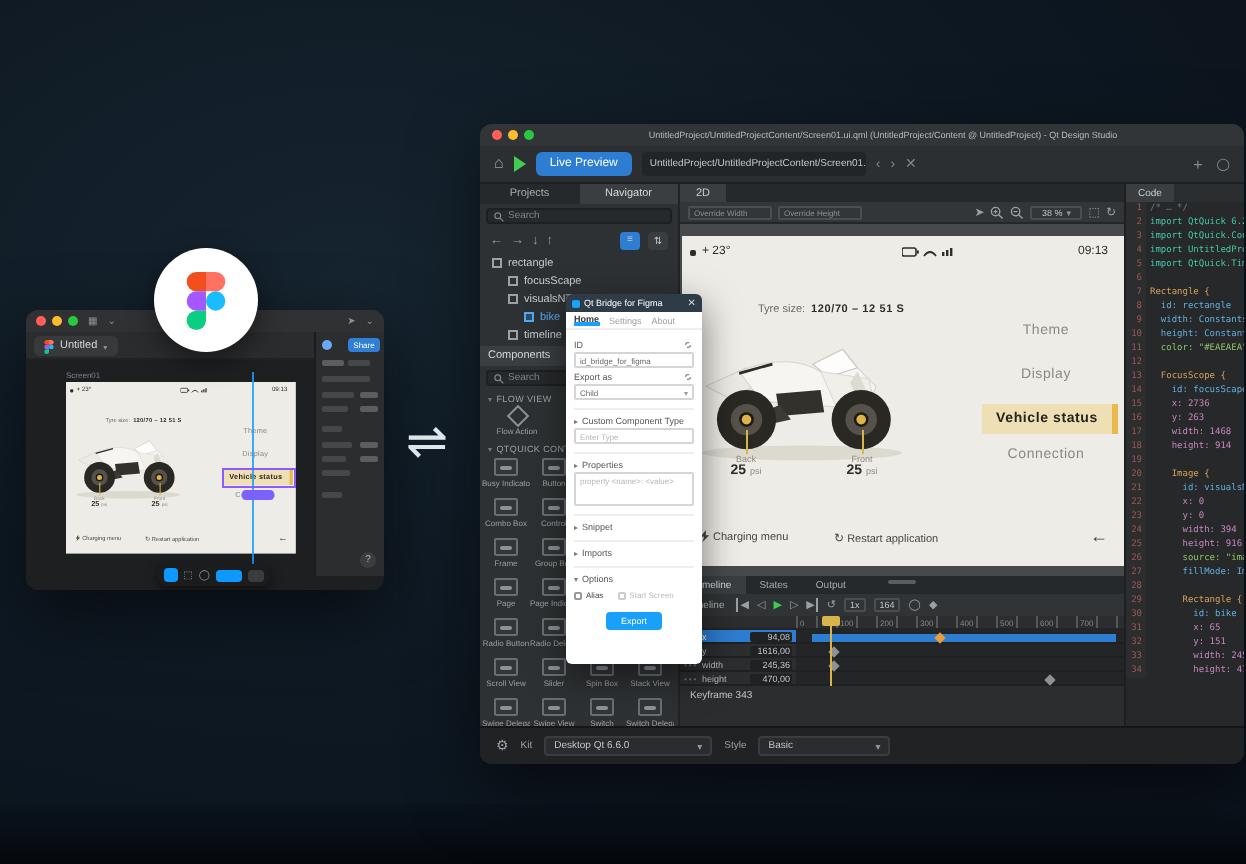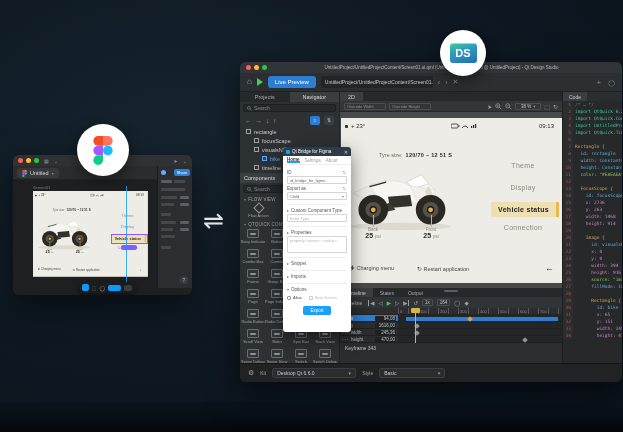--- a/index.html
+++ b/index.html
@@ -848,16 +848,13 @@
 
   <div class="badge figma">
     <svg width="20" height="29" viewBox="0 0 20 30">
       <path d="M0,5 a5,5 0 0 1 5,-5 h5 v10 h-5 a5,5 0 0 1 -5,-5" fill="#f24e1e"></path>
       <path d="M10,0 h5 a5,5 0 0 1 0,10 h-5 z" fill="#ff7262"></path>
       <path d="M0,15 a5,5 0 0 1 5,-5 h5 v10 h-5 a5,5 0 0 1 -5,-5" fill="#a259ff"></path>
       <circle cx="15" cy="15" r="5" fill="#1abcfe"></circle>
       <path d="M0,25 a5,5 0 0 1 5,-5 h5 v5 a5,5 0 0 1 -10,0" fill="#0acf83"></path>
     </svg>
   </div>
-  <div class="badge ds">
-    <div class="ds-logo">DS</div>
-  </div>
 </div>
 
 </body></html>

